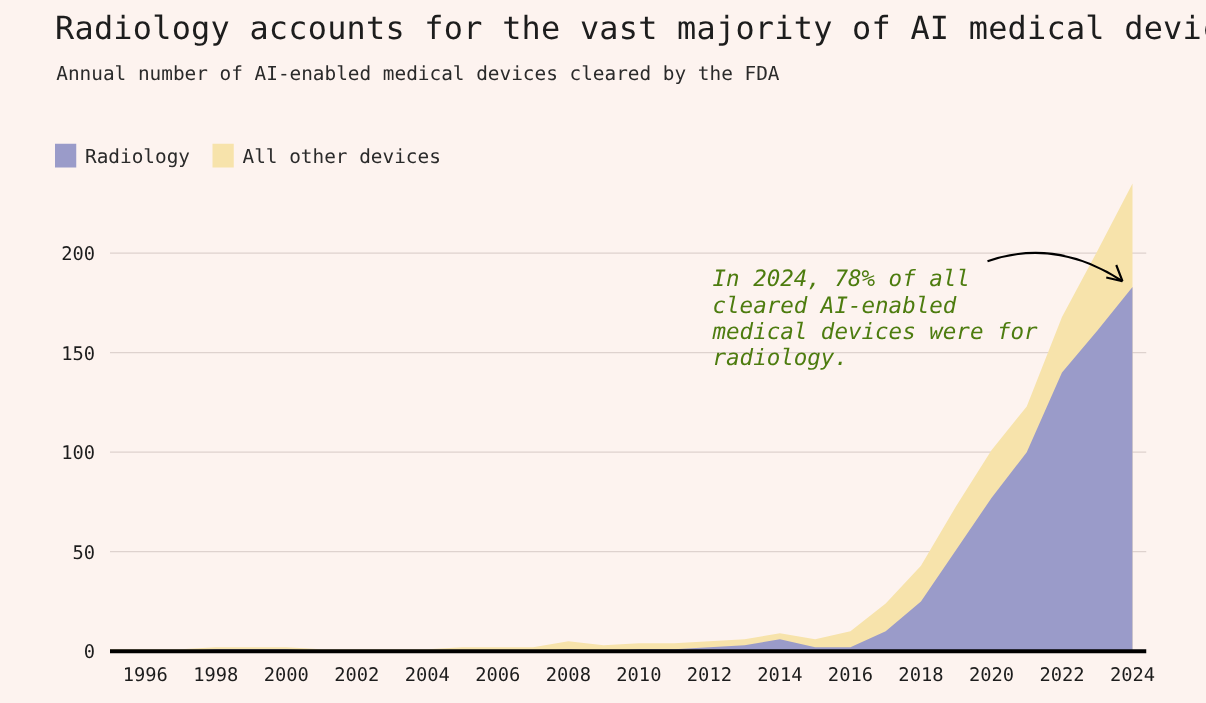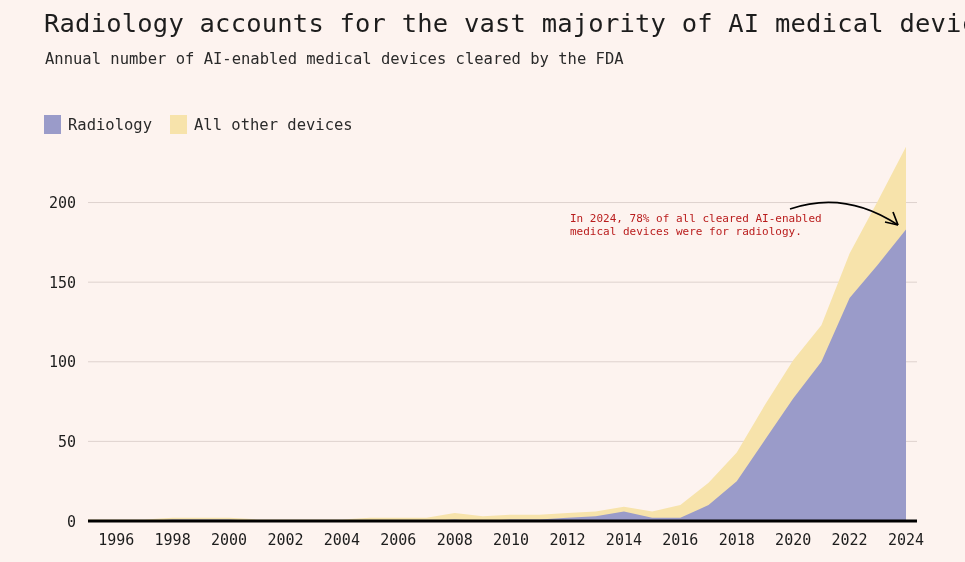--- a/index.html
+++ b/index.html
@@ -83,23 +83,24 @@
   }
   .axis-base {
     stroke: #000000;
     stroke-width: 3.2;
   }
   #annotation {
     position: absolute;
     left: 570px;
     top: 213px;
     width: 280px;
-    font-size: 11px;
+    font-size: 18px;
     line-height: 1.17;
-    color: #b91c1c;
+    color: #4d7c0f;
+    font-style: italic;
   }
   .arrow-path {
     fill: none;
     stroke: #000000;
     stroke-width: 1.7;
   }
   .arrow-head {
     fill: none;
     stroke: #000000;
     stroke-width: 1.7;

